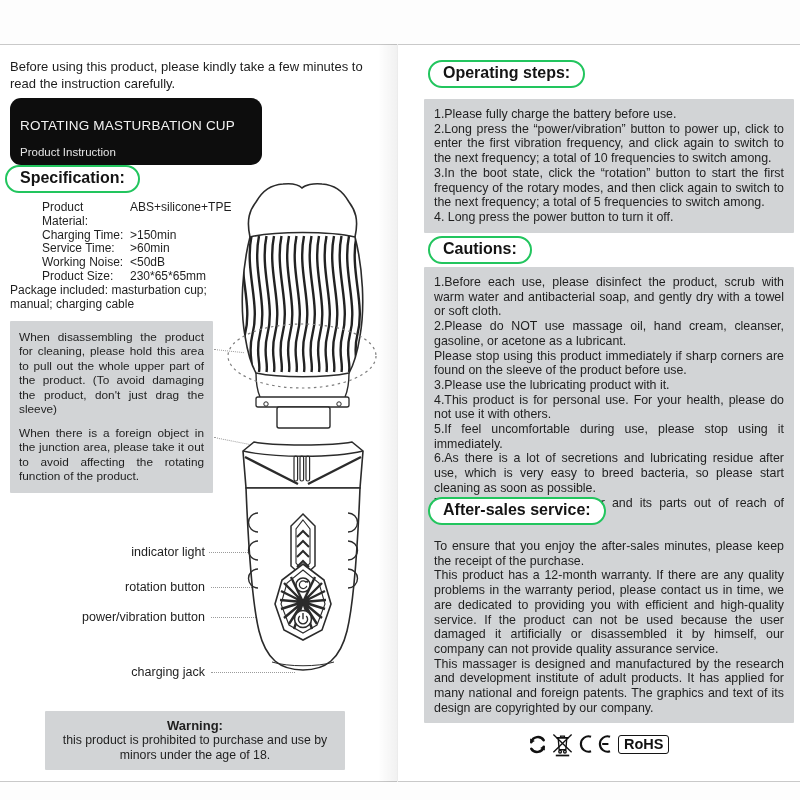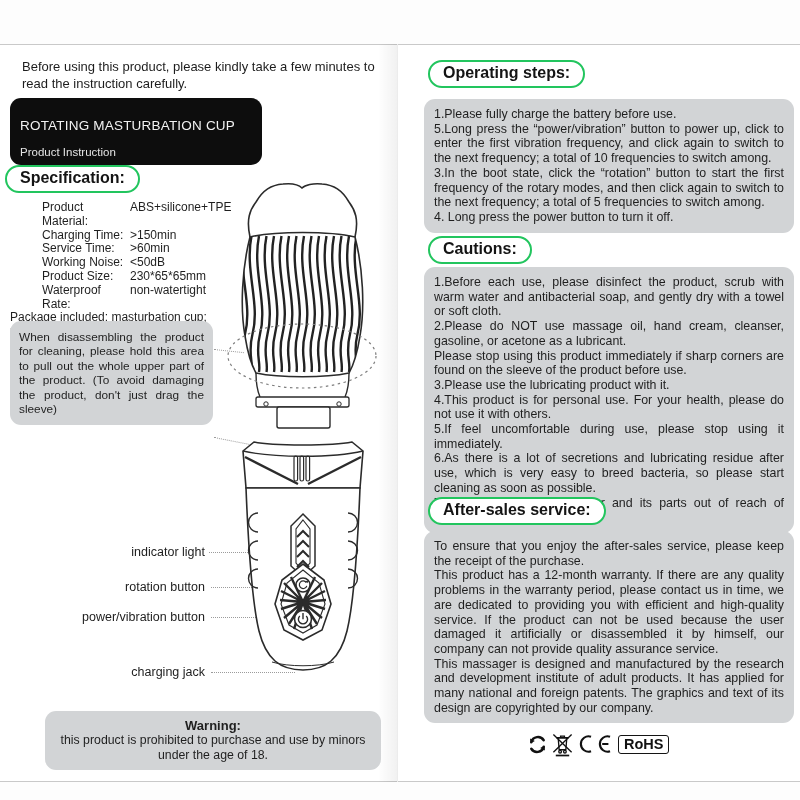--- a/index.html
+++ b/index.html
@@ -4,41 +4,41 @@
 <style>
   html,body{margin:0;padding:0;background:#fff;}
   #page{position:relative;width:800px;height:800px;background:#fdfdfd;overflow:hidden;
         font-family:"Liberation Sans","DejaVu Sans",sans-serif;color:#222;}
   .sheet{position:absolute;left:0;top:44px;width:800px;height:738px;background:#ffffff;}
   .edge-line{position:absolute;left:0;width:800px;height:0;border-top:1px solid #c9c9c9;}
   .fold{position:absolute;top:44px;height:738px;left:378px;width:19px;
         background:linear-gradient(to right,rgba(0,0,0,0),rgba(0,0,0,0.055));}
   .fold-line{position:absolute;top:44px;height:738px;left:397px;width:0;border-left:1px solid #ececec;}
 
-  .intro{position:absolute;left:22px;top:58px;width:372px;font-size:13px;line-height:1.32;color:#1d1d1d;}
+  .intro{position:absolute;left:10px;top:58px;width:372px;font-size:13px;line-height:1.32;color:#1d1d1d;}
   .titlebox{position:absolute;left:10px;top:98px;width:252px;background:#0d0d0d;color:#f2f2f2;
             padding:20px 0 7px 10px;box-sizing:border-box;border-radius:11px;}
   .titlebox .t1{font-size:13.5px;letter-spacing:.2px;}
   .titlebox .t2{font-size:11.5px;margin-top:13px;color:#e4e4e4;}
 
   .stadium{position:absolute;display:inline-block;border:2px solid #22c55e;border-radius:16px;
            padding:2px 13px 4px;font-weight:bold;font-size:16px;color:#141414;background:#fff;white-space:nowrap;}
 
   .speclist{position:absolute;left:10px;top:201px;width:232px;font-size:12px;line-height:13.8px;color:#1f1f1f;}
   .specrow{display:flex;margin-left:32px;}
   .specrow .lab{width:88px;flex:0 0 88px;}
   .specwrap{width:226px;}
 
-  .graybox{background:#d2d4d6;border-radius:11px;color:#1f1f1f;box-sizing:border-box;}
+  .graybox{background:#d2d4d6;border-radius:1px;color:#1f1f1f;box-sizing:border-box;}
   .note{position:absolute;left:10px;width:203px;padding:9px 9px;font-size:11.8px;line-height:14.4px;
         text-align:justify;}
   .leader{position:absolute;height:0;border-top:1.5px dotted #9b9b9b;}
   .dlabel{position:absolute;left:0;width:205px;text-align:right;font-size:12.5px;color:#1d1d1d;}
 
-  .warnbox{position:absolute;left:45px;top:711px;width:336px;padding:7px 14px;text-align:center;
+  .warnbox{position:absolute;left:45px;top:711px;width:300px;padding:7px 14px;text-align:center;
            font-size:12.3px;line-height:15px;}
   .warnbox .wh{font-weight:bold;font-size:13px;}
 
   .rbox{position:absolute;left:424px;width:370px;padding:8px 10px;font-size:12.4px;line-height:14.7px;
         text-align:justify;}
   .rbox div{text-align:justify;}
 
   .certs{position:absolute;left:527px;top:731px;display:flex;align-items:center;gap:3px;}
   .rohs{border:1.6px solid #141414;border-radius:3px;padding:0px 5px 1px;font-weight:bold;font-size:14.5px;color:#111;}
   svg{display:block;}
@@ -76,31 +76,28 @@
       <span>&gt;60min</span>
     </div>
     <div class="specrow">
       <span class="lab">Working Noise:</span>
       <span>&lt;50dB</span>
     </div>
     <div class="specrow">
       <span class="lab">Product Size:</span>
       <span>230*65*65mm</span>
     </div>
-    <div class="specrow">
-      <span class="lab">Waterproof Rate:</span>
-      <span>non-watertight</span>
-    </div>
     <div class="specwrap">
       <span>Package included:</span>
       <span>masturbation cup; manual; charging cable</span>
     </div>
   </div>
 
   <div class="note graybox" style="top:321px">When disassembling the product for cleaning, please hold this area to pull out the whole upper part of the product. (To avoid damaging the product, don't just drag the sleeve)</div>
+  <div class="note graybox" style="top:417px">When there is a foreign object in the junction area, please take it out to avoid affecting the rotating function of the product.</div>
 
   <div class="leader" style="left:214px;top:349px;width:30px;transform:rotate(6deg);transform-origin:left"></div>
   <div class="leader" style="left:214px;top:437px;width:46px;transform:rotate(11deg);transform-origin:left"></div>
   <div class="leader" style="left:209px;top:552px;width:85px"></div>
   <div class="leader" style="left:211px;top:587px;width:87px"></div>
   <div class="leader" style="left:211px;top:617px;width:85px"></div>
   <div class="leader" style="left:211px;top:672px;width:84px"></div>
 
   <div class="dlabel" style="top:545px">indicator light</div>
   <div class="dlabel" style="top:580px">rotation button</div>
@@ -183,40 +180,40 @@
   </svg>
 
   <div class="warnbox graybox">
     <div class="wh">Warning:</div>
     <div>this product is prohibited to purchase and use by minors under the age of 18.</div>
   </div>
 
   <div class="stadium" style="left:428px;top:60px">Operating steps:</div>
   <div class="rbox graybox" style="top:99px">
     <div>1.Please fully charge the battery before use.</div>
-    <div>5.Long press the “power/vibration” button to power up, click to enter the first vibration frequency, and click again to switch to the next frequency; a total of 10 frequencies to switch among.</div>
+    <div>2.Long press the “power/vibration” button to power up, click to enter the first vibration frequency, and click again to switch to the next frequency; a total of 10 frequencies to switch among.</div>
     <div>3.In the boot state, click the “rotation” button to start the first frequency of the rotary modes, and then click again to switch to the next frequency; a total of 5 frequencies to switch among.</div>
     <div>4. Long press the power button to turn it off.</div>
   </div>
 
   <div class="stadium" style="left:428px;top:236px">Cautions:</div>
   <div class="rbox graybox" style="top:267px">
     <div>1.Before each use, please disinfect the product, scrub with warm water and antibacterial soap, and gently dry with a towel or soft cloth.</div>
     <div>2.Please do NOT use massage oil, hand cream, cleanser, gasoline, or acetone as a lubricant.</div>
     <div>Please stop using this product immediately if sharp corners are found on the sleeve of the product before use.</div>
     <div>3.Please use the lubricating product with it.</div>
     <div>4.This product is for personal use. For your health, please do not use it with others.</div>
     <div>5.If feel uncomfortable during use, please stop using it immediately.</div>
     <div>6.As there is a lot of secretions and lubricating residue after use, which is very easy to breed bacteria, so please start cleaning as soon as possible.</div>
     <div>7.Please place the massager and its parts out of reach of children and pets.</div>
   </div>
 
   <div class="stadium" style="left:428px;top:497px">After-sales service:</div>
   <div class="rbox graybox" style="top:531px">
-    <div>To ensure that you enjoy the after-sales service, please keep the receipt of the purchase.</div>
+    <div>To ensure that you enjoy the after-sales minutes, please keep the receipt of the purchase.</div>
     <div>This product has a 12-month warranty. If there are any quality problems in the warranty period, please contact us in time, we are dedicated to providing you with efficient and high-quality service. If the product can not be used because the user damaged it artificially or disassembled it by himself, our company can not provide quality assurance service.</div>
     <div>This massager is designed and manufactured by the research and development institute of adult products. It has applied for many national and foreign patents. The graphics and text of its design are copyrighted by our company.</div>
   </div>
 
   <div class="certs">
     <svg width="21" height="21" viewBox="0 0 22 22">
       <g stroke="#111" stroke-width="2.6" fill="none" stroke-linecap="round">
         <path d="M 17.5,6.5 A 7.2,7.2 0 0 0 4.5,8.5"></path>
         <path d="M 4.5,15.5 A 7.2,7.2 0 0 0 17.5,13.5"></path>
       </g>

